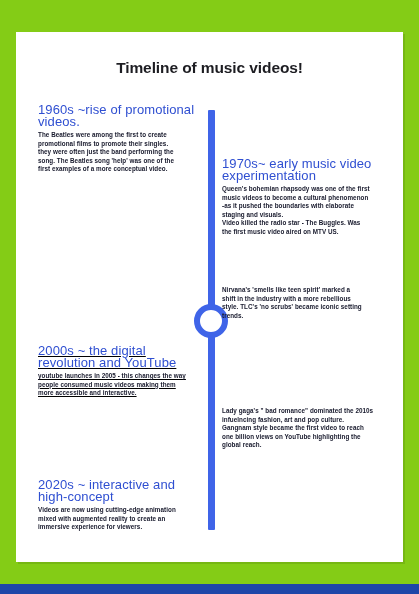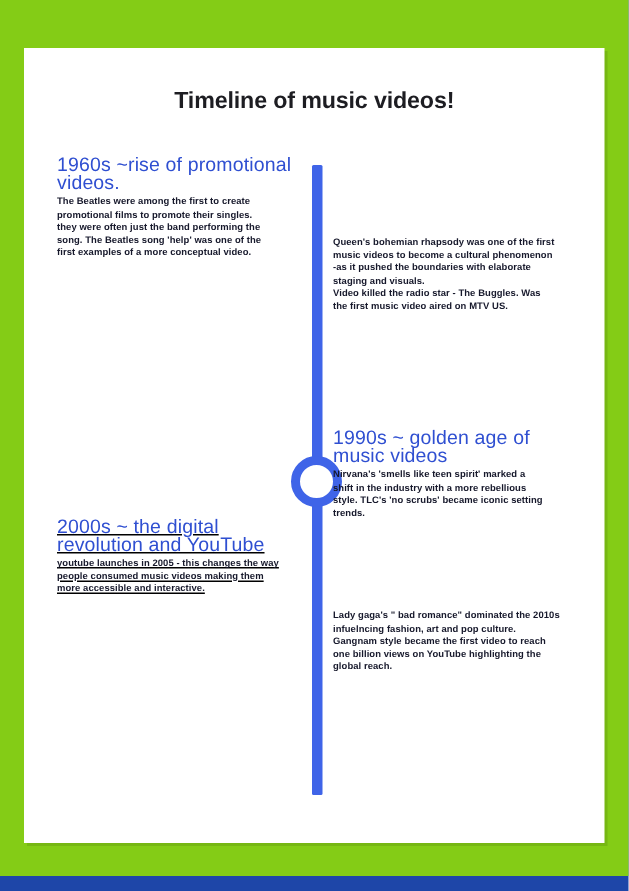--- a/index.html
+++ b/index.html
@@ -100,33 +100,33 @@
       <p class="entry-body">
           <span class="line">The Beatles were among the first to create</span>
           <span class="line">promotional films to promote their singles.</span>
           <span class="line">they were often just the band performing the</span>
           <span class="line">song. The Beatles song 'help' was one of the</span>
           <span class="line">first examples of a more conceptual video.</span>
         </p>
     </div>
 
     <div class="entry right" style="top:126px;">
+      <p class="entry-heading">1970s~ early music video experimentation</p>
       <p class="entry-body">
           <span class="line">Queen's bohemian rhapsody was one of the first</span>
           <span class="line">music videos to become a cultural phenomenon</span>
           <span class="line">-as it pushed the boundaries with elaborate</span>
           <span class="line">staging and visuals.</span>
           <span class="line">Video killed the radio star - The Buggles. Was</span>
           <span class="line">the first music video aired on MTV US.</span>
         </p>
     </div>
 
 
     <div class="entry right" style="top:254px;">
-      <p class="entry-heading">1990s ~ golden age of music videos</p>
       <p class="entry-body">
           <span class="line">Nirvana's 'smells like teen spirit' marked a</span>
           <span class="line">shift in the industry with a more rebellious</span>
           <span class="line">style. TLC's 'no scrubs' became iconic setting</span>
           <span class="line">trends.</span>
         </p>
     </div>
 
     <div class="entry left" style="top:313px;text-decoration:underline;">
       <p class="entry-heading">2000s ~ the digital revolution and YouTube</p>
@@ -140,15 +140,23 @@
     <div class="entry right" style="top:375px;">
       <p class="entry-body">
           <span class="line">Lady gaga's " bad romance" dominated the 2010s</span>
           <span class="line">infuelncing fashion, art and pop culture.</span>
           <span class="line">Gangnam style became the first video to reach</span>
           <span class="line">one billion views on YouTube highlighting the</span>
           <span class="line">global reach.</span>
         </p>
     </div>
 
+    <div class="entry left" style="top:447px;">
+      <p class="entry-heading">2020s ~ interactive and high-concept</p>
+      <p class="entry-body">
+          <span class="line">Videos are now using cutting-edge animation</span>
+          <span class="line">mixed with augmented reality to create an</span>
+          <span class="line">immersive experience for viewers.</span>
+        </p>
+    </div>
 
   </div>
 </div>
 
 </body></html>

